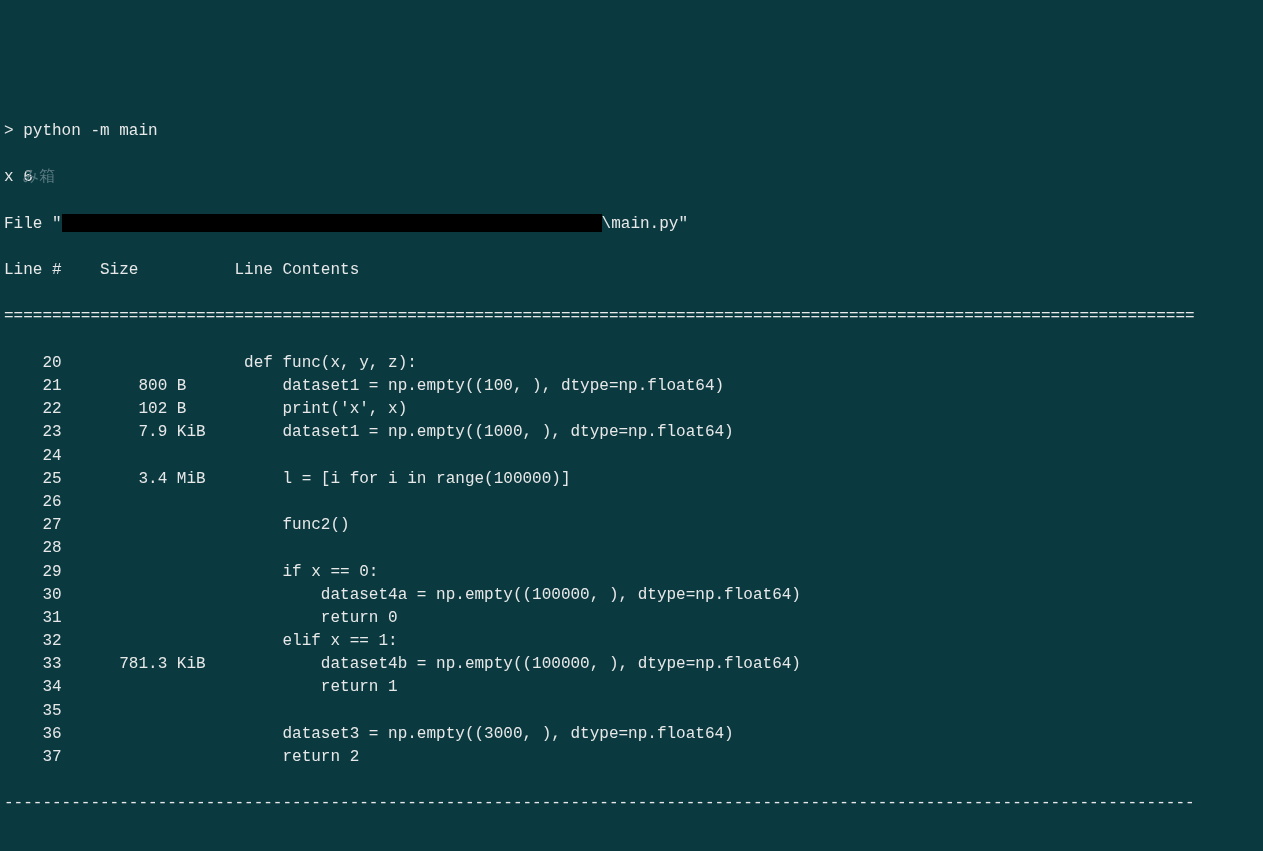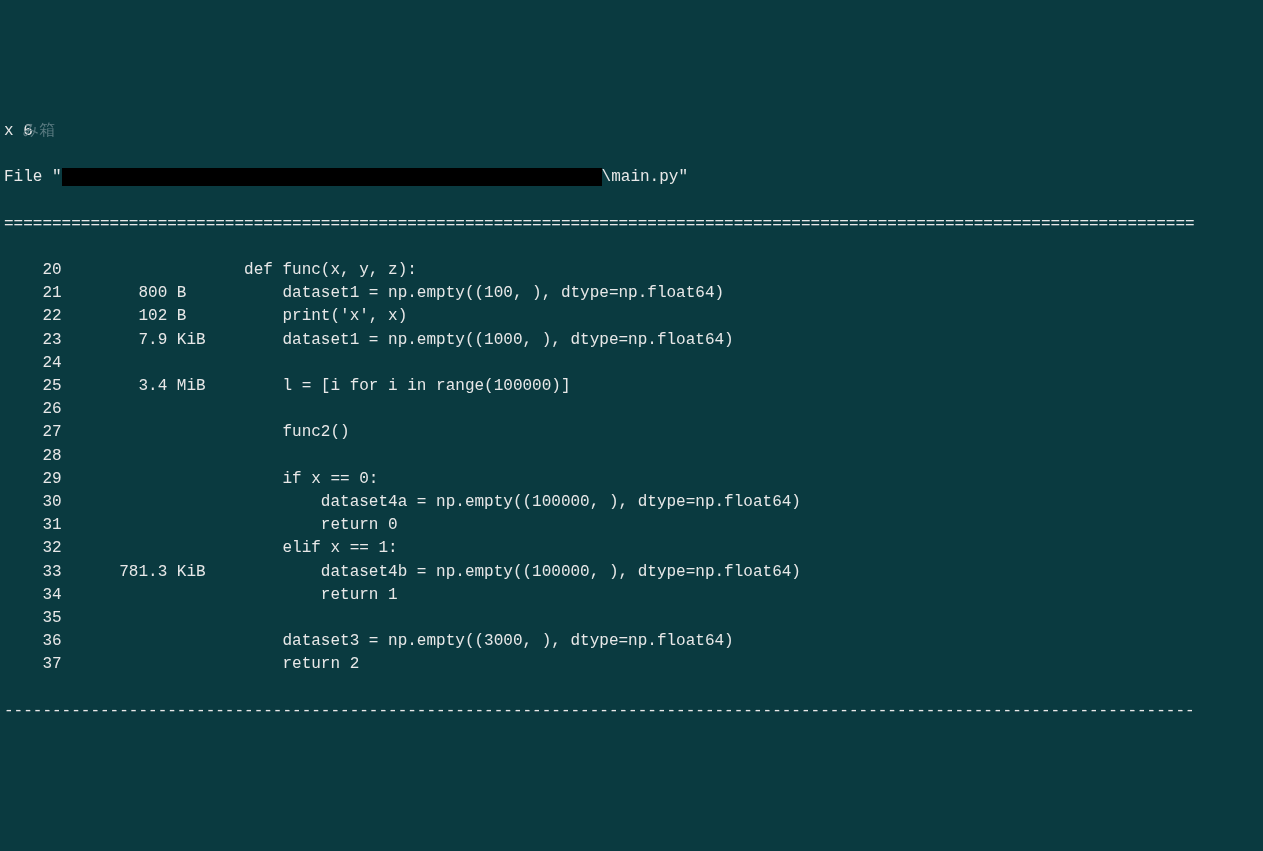--- a/index.html
+++ b/index.html
@@ -33,22 +33,24 @@
   .faded {
     color: #5a7a80;
   }
 </style>
 </head>
 <body>
 
 
 
 <div class="terminal">
+<span class="line">&gt; python -m main</span>
 <span class="line"><span>x 6</span><span class="faded" style="margin-left:-10px;text-align:right;">み箱</span></span>
 <span class="line"><span>File "</span><span class="redacted" style="width:540px;height:18px;"></span><span>\main.py"</span></span>
+<span class="line">Line #    Size          Line Contents</span>
 <span class="line">============================================================================================================================</span>
 <div id="target-rows"><span class="line">    20                   def func(x, y, z):</span><span class="line">    21        800 B          dataset1 = np.empty((100, ), dtype=np.float64)</span><span class="line">    22        102 B          print('x', x)</span><span class="line">    23        7.9 KiB        dataset1 = np.empty((1000, ), dtype=np.float64)</span><span class="line">    24                   </span><span class="line">    25        3.4 MiB        l = [i for i in range(100000)]</span><span class="line">    26                   </span><span class="line">    27                       func2()</span><span class="line">    28                   </span><span class="line">    29                       if x == 0:</span><span class="line">    30                           dataset4a = np.empty((100000, ), dtype=np.float64)</span><span class="line">    31                           return 0</span><span class="line">    32                       elif x == 1:</span><span class="line">    33      781.3 KiB            dataset4b = np.empty((100000, ), dtype=np.float64)</span><span class="line">    34                           return 1</span><span class="line">    35                   </span><span class="line">    36                       dataset3 = np.empty((3000, ), dtype=np.float64)</span><span class="line">    37                       return 2</span></div>
 <span class="line">----------------------------------------------------------------------------------------------------------------------------</span>
 
 
 
 
 
 
 

